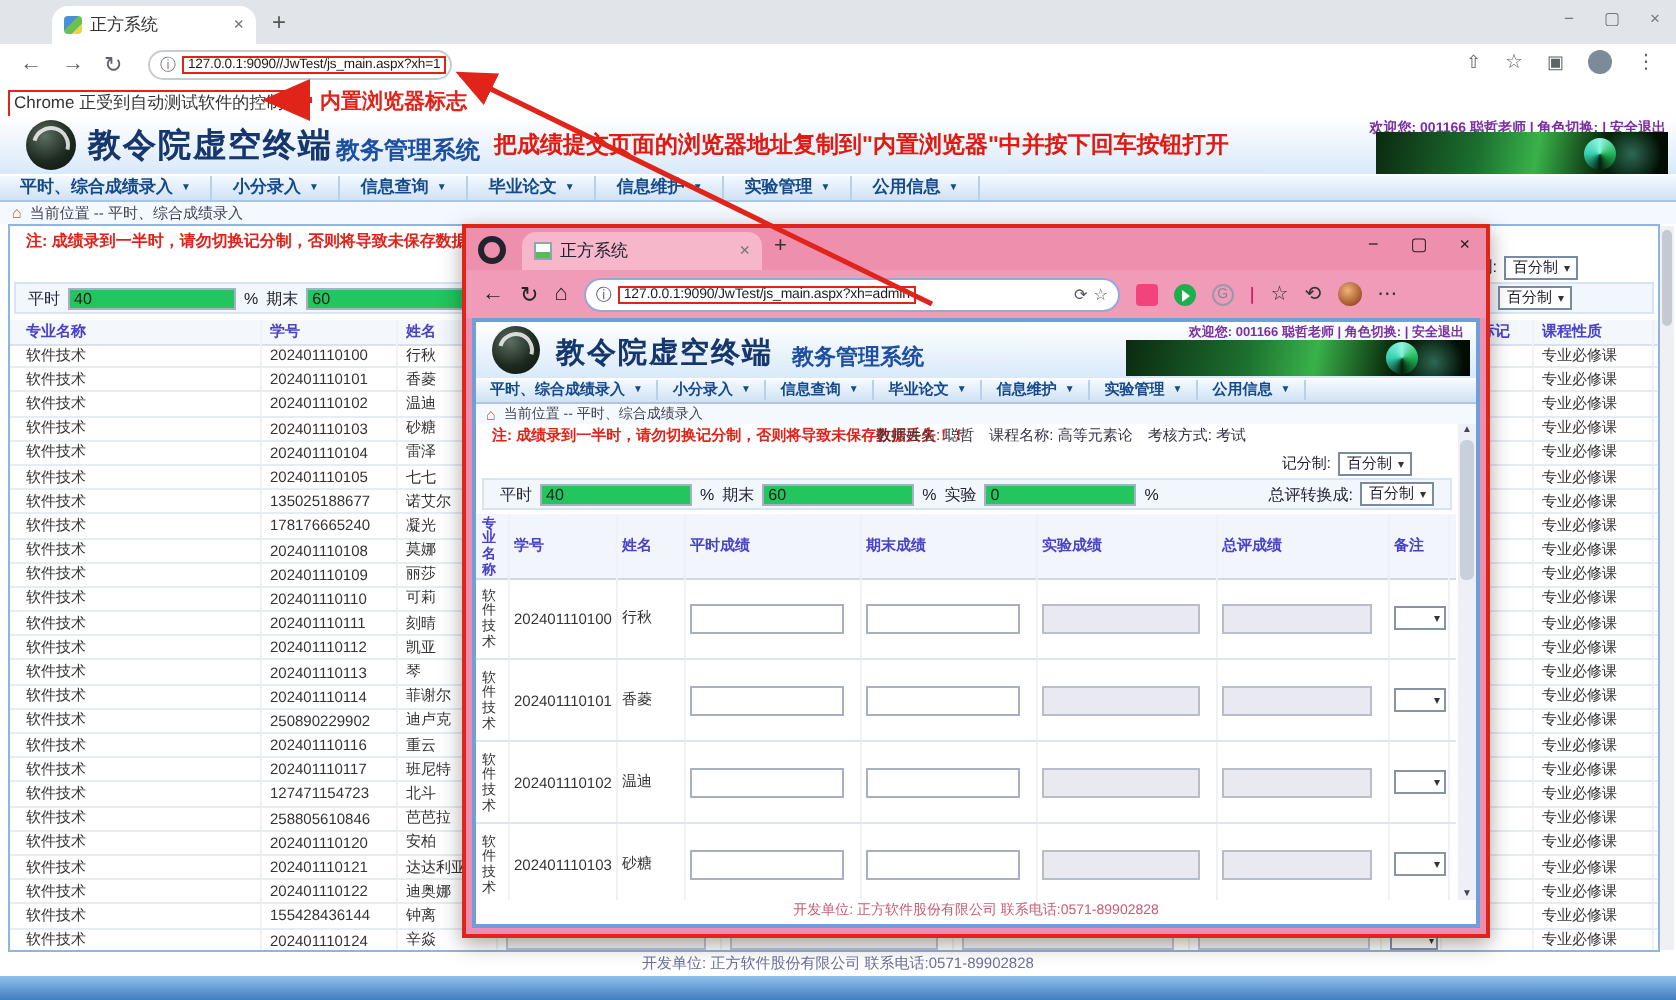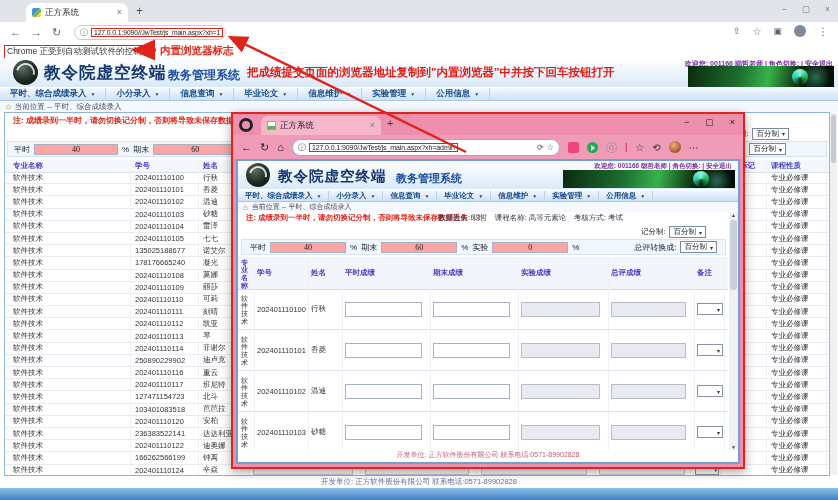--- a/index.html
+++ b/index.html
@@ -39,21 +39,21 @@
   .o-subtitle{position:absolute;left:168px;top:67px;font-size:12px;font-weight:bold;color:#1f4fa0;}
   .o-instr{position:absolute;left:247px;top:65px;font-size:11.5px;font-weight:bold;color:#e21b12;white-space:nowrap;}
   .welcome{font-weight:bold;color:#7b2fa0;white-space:nowrap;}
   .o-welcome{position:absolute;right:5px;top:59px;font-size:7px;}
   .banner{background:linear-gradient(100deg,#0b2a10 0%,#1c6f2f 35%,#39b24a 55%,#062108 78%,#010a02 100%);overflow:hidden;}
   .banner::after{content:"";position:absolute;right:26px;top:50%;width:16px;height:16px;margin-top:-8px;border-radius:50%;
       background:conic-gradient(#8ff5e2,#1fb457,#04210a,#31d1b0,#8ff5e2);}
   .banner::before{content:"";position:absolute;right:3px;top:-4px;width:30px;height:30px;border-radius:50%;
       background:radial-gradient(circle,rgba(120,255,230,.35),transparent 70%);}
   .o-banner{position:absolute;left:688px;top:66px;width:146px;height:21px;}
-  .menubar{display:flex;align-items:flex-end;background:linear-gradient(#f3f9ff,#cfe2f5);
+  .menubar{display:flex;align-items:flex-start;background:linear-gradient(#f3f9ff,#cfe2f5);
            border-top:1px solid #fff;border-bottom:1px solid #aac6e4;box-sizing:border-box;}
   .o-menubar{position:absolute;left:0;top:87px;width:838px;height:14px;}
   .menu-item{display:flex;align-items:center;padding:0 10px;border-right:1px solid #b8d0e8;
              font-size:8.5px;font-weight:bold;color:#174a8a;white-space:nowrap;}
   .i-menubar .menu-item{font-size:7.5px;padding:0 7px;}
   .caret{font-size:5px;margin-left:4px;color:#174a8a;}
   .crumb{display:flex;align-items:center;gap:4px;background:#f4f9ff;}
   .o-crumb{position:absolute;left:0;top:101px;width:838px;height:11px;padding-left:6px;box-sizing:border-box;}
   .homeico{font-size:8px;color:#b5651d;}
   .crumbtxt{font-size:7.5px;color:#445;}
@@ -64,21 +64,21 @@
   .o-warn{position:absolute;left:8px;top:2px;}
   .o-teach{position:absolute;left:390px;top:2px;}
   .graderow{display:flex;justify-content:flex-end;align-items:center;gap:4px;}
   .o-grade{position:absolute;left:0;top:14px;width:100%;height:13px;padding-right:40px;box-sizing:border-box;}
   .flabel{font-size:8px;color:#223;white-space:nowrap;}
   .selbox{height:12px;border:1px solid #7a8aa0;background:#fff;font-size:7.5px;display:inline-flex;
           align-items:center;gap:3px;padding:0 3px;color:#223;box-sizing:border-box;}
   .caret2{font-size:6px;color:#333;}
   .formrow{display:flex;align-items:center;gap:4px;background:#f2f7fd;border:1px solid #d7e4f2;box-sizing:border-box;}
   .o-form{position:absolute;left:2px;top:28px;width:820px;height:16px;padding:0 6px;}
-  .finput{height:11px;border:1px solid #a9b0c4;background:#fca5a5;font-size:8px;color:#222;padding:0 2px;box-sizing:border-box;font-family:Liberation Serif, serif;text-align:center;}
+  .finput{height:11px;border:1px solid #a9b0c4;background:#22c55e;font-size:8px;color:#222;padding:0 2px;box-sizing:border-box;font-family:Liberation Sans, sans-serif;}
   .w84{width:84px;} .spacer{flex:1;}
   .o-grid{display:grid;grid-template-columns:118px 64px 46px 108px 112px 114px 92px 26px 42px 56px;column-gap:4px;padding-left:8px;}
   .o-thead{position:absolute;left:0;top:47px;width:824px;height:12px;background:#f4f7fc;border-bottom:1px solid #d9e1ec;}
   .o-thead .c{color:#4a43c8;font-weight:bold;}
   #outer-rows{position:absolute;left:0;top:59px;width:824px;}
   .o-row{height:11.2px;border-bottom:1px solid #e8ebf2;}
   .c{font-size:7.5px;color:#333;display:flex;align-items:center;overflow:hidden;white-space:nowrap;border-right:1px solid #eef1f6;}
   .mini-input{width:92%;height:7px;border:1px solid #c2c6d4;background:#f4f4f8;}
   .mini-sel{width:24px;height:9px;border:1px solid #8a93a6;background:#fff;display:flex;align-items:center;justify-content:flex-end;padding-right:1px;box-sizing:border-box;}
   .mini-sel .caret2{font-size:5px;}
@@ -700,21 +700,21 @@
           <div class="c">
             <div class="mini-sel">
               <span class="caret2">▾</span>
             </div>
           </div>
           <div class="c"></div>
           <div class="c">专业必修课</div>
         </div>
         <div class="o-grid o-row">
           <div class="c">软件技术</div>
-          <div class="c">103401083518</div>
+          <div class="c">258805610846</div>
           <div class="c">芭芭拉</div>
           <div class="c">
             <div class="mini-input"></div>
           </div>
           <div class="c">
             <div class="mini-input"></div>
           </div>
           <div class="c">
             <div class="mini-input"></div>
           </div>
@@ -748,21 +748,21 @@
           <div class="c">
             <div class="mini-sel">
               <span class="caret2">▾</span>
             </div>
           </div>
           <div class="c"></div>
           <div class="c">专业必修课</div>
         </div>
         <div class="o-grid o-row">
           <div class="c">软件技术</div>
-          <div class="c">236383522141</div>
+          <div class="c">202401110121</div>
           <div class="c">达达利亚</div>
           <div class="c">
             <div class="mini-input"></div>
           </div>
           <div class="c">
             <div class="mini-input"></div>
           </div>
           <div class="c">
             <div class="mini-input"></div>
           </div>
@@ -796,21 +796,21 @@
           <div class="c">
             <div class="mini-sel">
               <span class="caret2">▾</span>
             </div>
           </div>
           <div class="c"></div>
           <div class="c">专业必修课</div>
         </div>
         <div class="o-grid o-row">
           <div class="c">软件技术</div>
-          <div class="c">166262566199</div>
+          <div class="c">155428436144</div>
           <div class="c">钟离</div>
           <div class="c">
             <div class="mini-input"></div>
           </div>
           <div class="c">
             <div class="mini-input"></div>
           </div>
           <div class="c">
             <div class="mini-input"></div>
           </div>

